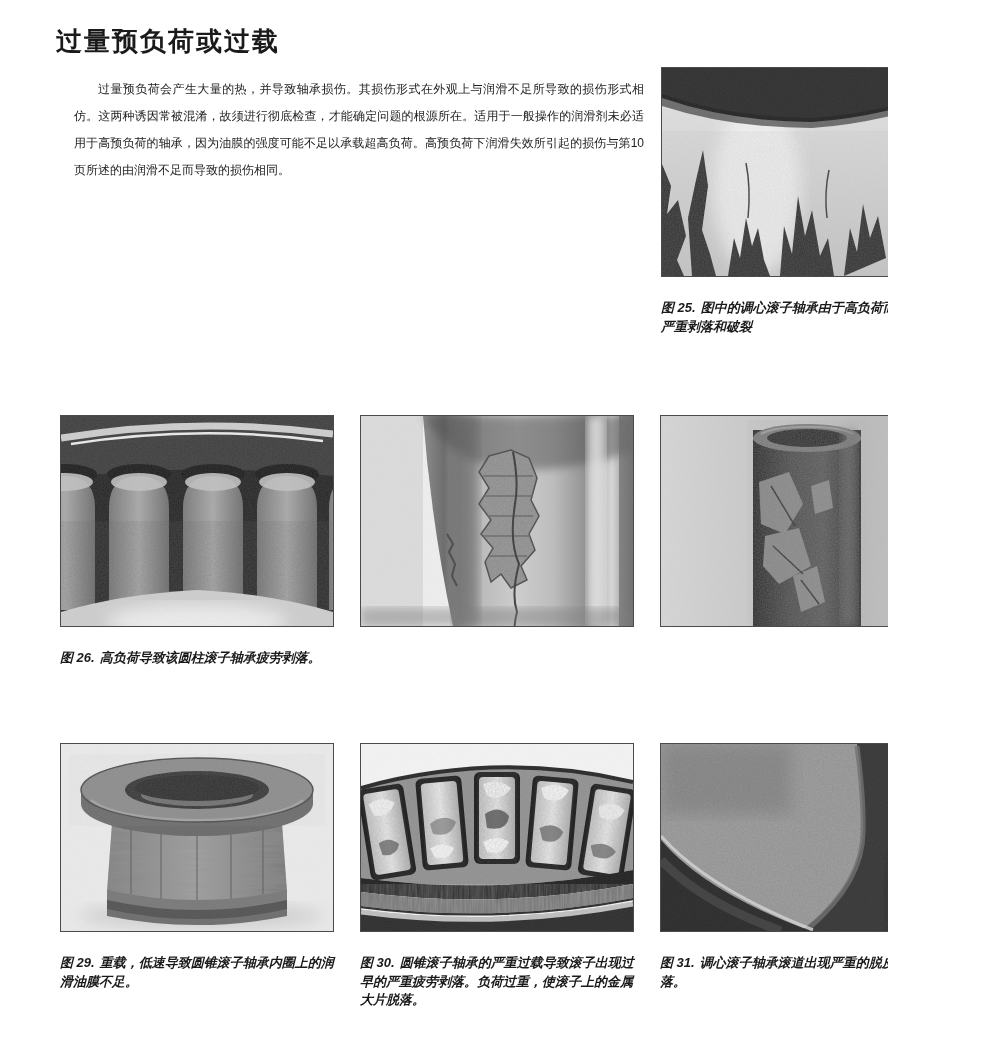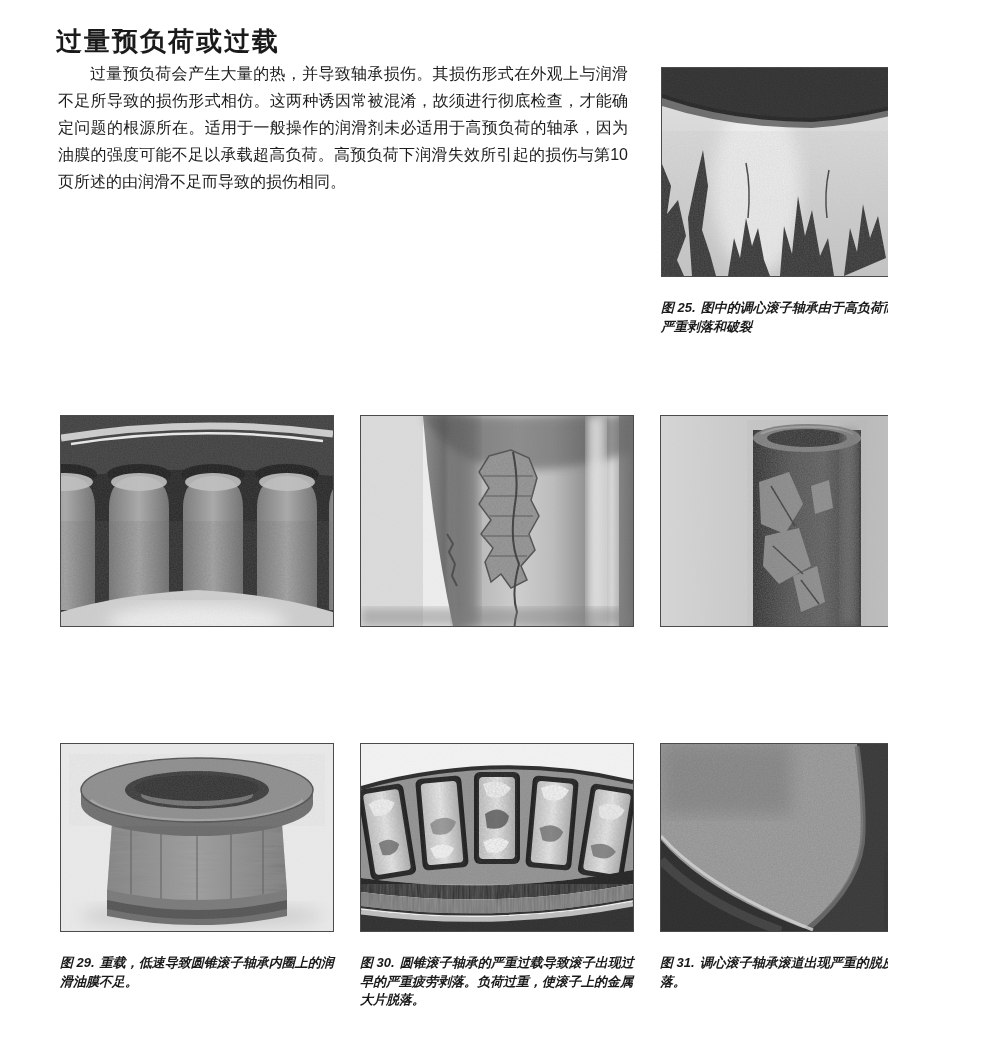--- a/index.html
+++ b/index.html
@@ -7,22 +7,22 @@
     width:1000px;height:1052px;background:#ffffff;
     font-family:"Liberation Sans","DejaVu Sans",sans-serif;
     color:#1c1c1c;
   }
   .page{position:relative;width:888px;height:1052px;background:#ffffff;overflow:hidden;}
   .title{
     position:absolute;left:56px;top:24px;margin:0;
     font-size:26px;font-weight:bold;letter-spacing:2px;color:#1a1a1a;
   }
   .para{
-    position:absolute;left:58px;width:570px;margin:0;
-    font-size:16px;line-height:27px;text-align:justify;text-indent:2em;
+    position:absolute;left:58px;width:570px;margin:16px;
+    font-size:12px;line-height:27px;text-align:justify;text-indent:2em;
     color:#1c1c1c;
   }
   .para-1{top:60px;}
   .para-2{top:216px;}
   figure.fig{position:absolute;margin:0;padding:0;}
   .photo{
     display:block;border:1px solid #4b4b4b;background:#dddddd;
     line-height:0;
   }
   .photo svg{display:block;}
@@ -158,20 +158,21 @@
           <path d="M196,194 V92 Q196,60 226,60 Q256,60 256,92 V194 Z" fill="url(#gRoller)"></path>
           <ellipse cx="226" cy="66" rx="28" ry="9" fill="#c2c2c2" opacity="0.9"></ellipse>
           <path d="M268,194 V92 Q268,60 298,60 V194 Z" fill="url(#gRoller)"></path>
         </g>
         <rect y="110" width="272" height="84" filter="url(#fGrainD)" opacity="0.45"></rect>
         <path d="M0,210 V196 Q60,178 136,174 Q212,178 272,196 V210 Z" fill="#cfcfcf"></path>
         <ellipse cx="136" cy="206" rx="90" ry="18" fill="#efefef" filter="url(#fBlur8)"></ellipse>
         <rect width="272" height="210" filter="url(#fGrain)" opacity="0.28"></rect>
       </svg>
     </div>
+    <figcaption class="caption"><span class="figlabel">图 26.</span><span>高负荷导致该圆柱滚子轴承疲劳剥落。</span></figcaption>
   </figure>
 
   <figure class="fig" style="left:360px;top:415px;width:274px">
     <div class="photo" style="width:272px;height:210px">
       <svg viewBox="0 0 272 210" width="272" height="210">
         <defs>
           <clipPath id="cSpall27">
             <path d="M128,40 150,34 168,42 176,62 170,84 178,100 168,118 174,134 160,150 166,164 150,172 140,158 130,166 124,146 132,132 120,118 130,104 118,88 128,72 118,56 Z"></path>
           </clipPath>
         </defs>

